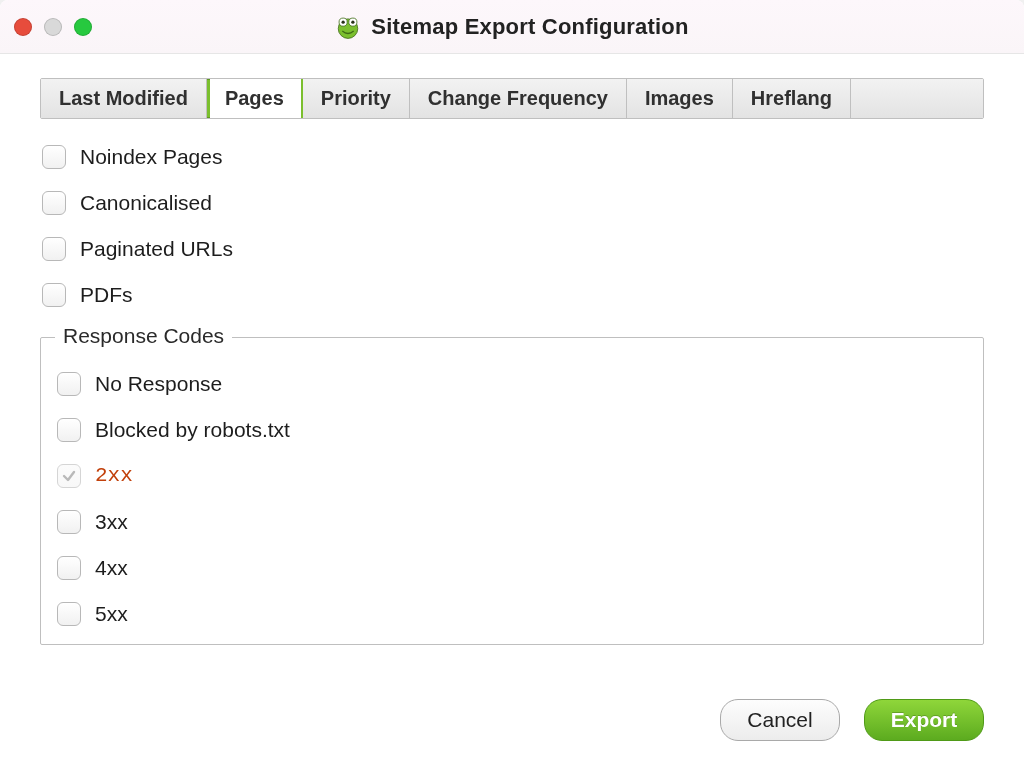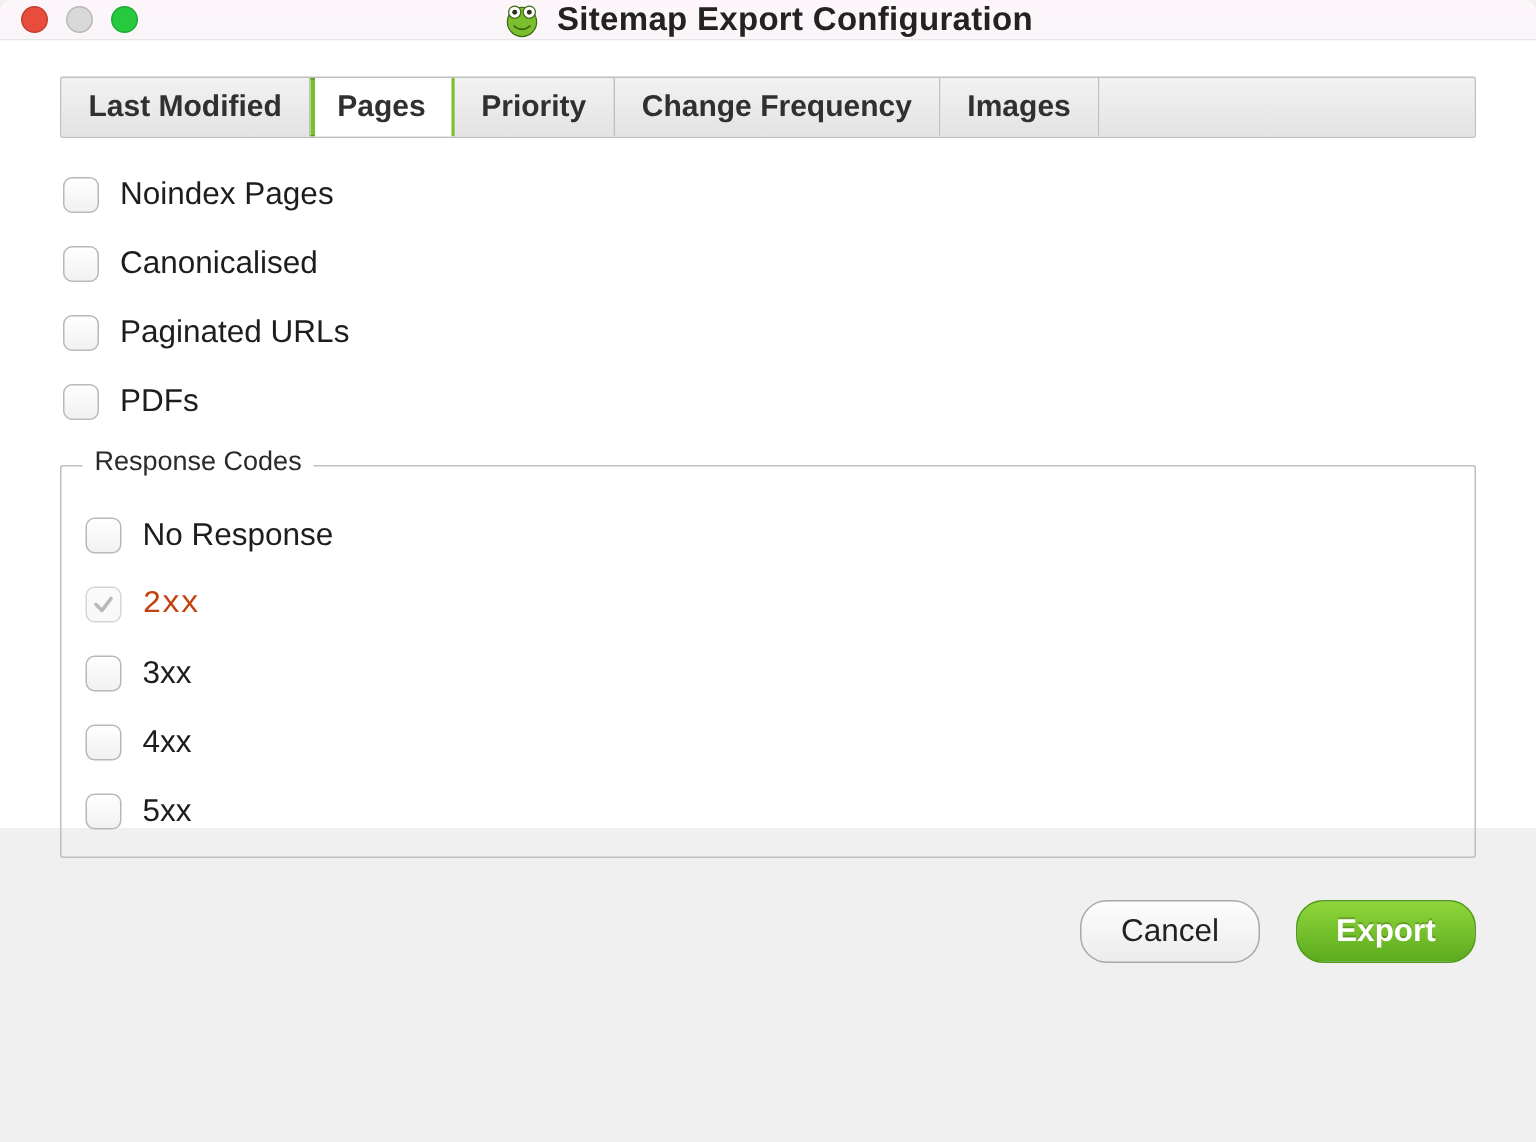--- a/index.html
+++ b/index.html
@@ -6,21 +6,21 @@
   html, body { margin: 0; padding: 0; }
   body {
     font-family: -apple-system, "Helvetica Neue", Arial, sans-serif;
     background: #f0f0f0;
     width: 1024px;
     height: 761px;
     overflow: hidden;
   }
   .window {
     width: 1024px;
-    height: 552px;
+    height: 761px;
     background: #ffffff;
     border-top-left-radius: 8px;
     border-top-right-radius: 8px;
     position: relative;
     display: flex;
     flex-direction: column;
   }
   .titlebar {
     height: 54px;
     background: linear-gradient(#fdf7fb, #faf5f8);
@@ -112,21 +112,21 @@
   
   .checklist {
     margin-top: 26px;
     display: flex;
     flex-direction: column;
     gap: 22px;
     padding-left: 2px;
   }
   .checkrow {
     display: flex;
-    align-items: flex-end;
+    align-items: flex-start;
     gap: 14px;
   }
   .cbx {
     width: 24px; height: 24px;
     border: 1px solid #b8b8b8;
     border-radius: 6px;
     background: linear-gradient(#ffffff, #f1f1f1);
     display: flex; align-items: center; justify-content: center;
     cursor: pointer;
   }
@@ -149,21 +149,21 @@
     border-radius: 2px;
     margin-top: 30px;
     padding: 22px 14px 18px 14px;
   }
   .fieldset-legend {
     position: absolute;
     top: -14px;
     left: 14px;
     background: #ffffff;
     padding: 0 8px;
-    font-size: 18px;
+    font-size: 21px;
     color: #2a2a2a;
   }
   .fieldset .checklist { margin-top: 12px; gap: 22px; }
 
   
   .footer {
     margin-top: auto;
     display: flex;
     justify-content: flex-end;
     gap: 24px;
@@ -215,20 +215,21 @@
   </div>
 
   <div class="content">
 
     <div class="tabbar">
       <div class="tab"><span>Last Modified</span></div>
       <div class="tab active"><span>Pages</span></div>
       <div class="tab"><span>Priority</span></div>
       <div class="tab"><span>Change Frequency</span></div>
       <div class="tab"><span>Images</span></div>
+      <div class="tab"><span>Hreflang</span></div>
       <div class="tab-filler"></div>
     </div>
 
     <div class="checklist">
       <div class="checkrow">
         <div class="cbx"></div>
         <span class="cbx-label">Noindex Pages</span>
       </div>
       <div class="checkrow">
         <div class="cbx"></div>
@@ -243,20 +244,24 @@
         <span class="cbx-label">PDFs</span>
       </div>
     </div>
 
     <div class="fieldset">
       <div class="fieldset-legend">Response Codes</div>
       <div class="checklist">
         <div class="checkrow">
           <div class="cbx"></div>
           <span class="cbx-label">No Response</span>
+        </div>
+        <div class="checkrow">
+          <div class="cbx"></div>
+          <span class="cbx-label">Blocked by robots.txt</span>
         </div>
         <div class="checkrow">
           <div class="cbx disabled">
             <svg width="16" height="16" viewBox="0 0 16 16">
               <path d="M3 8 L7 12 L13 4" fill="none" stroke="#b9b9b9" stroke-width="2.4" stroke-linecap="round" stroke-linejoin="round"></path>
             </svg>
           </div>
           <span class="cbx-label disabled">2xx</span>
         </div>
         <div class="checkrow">

